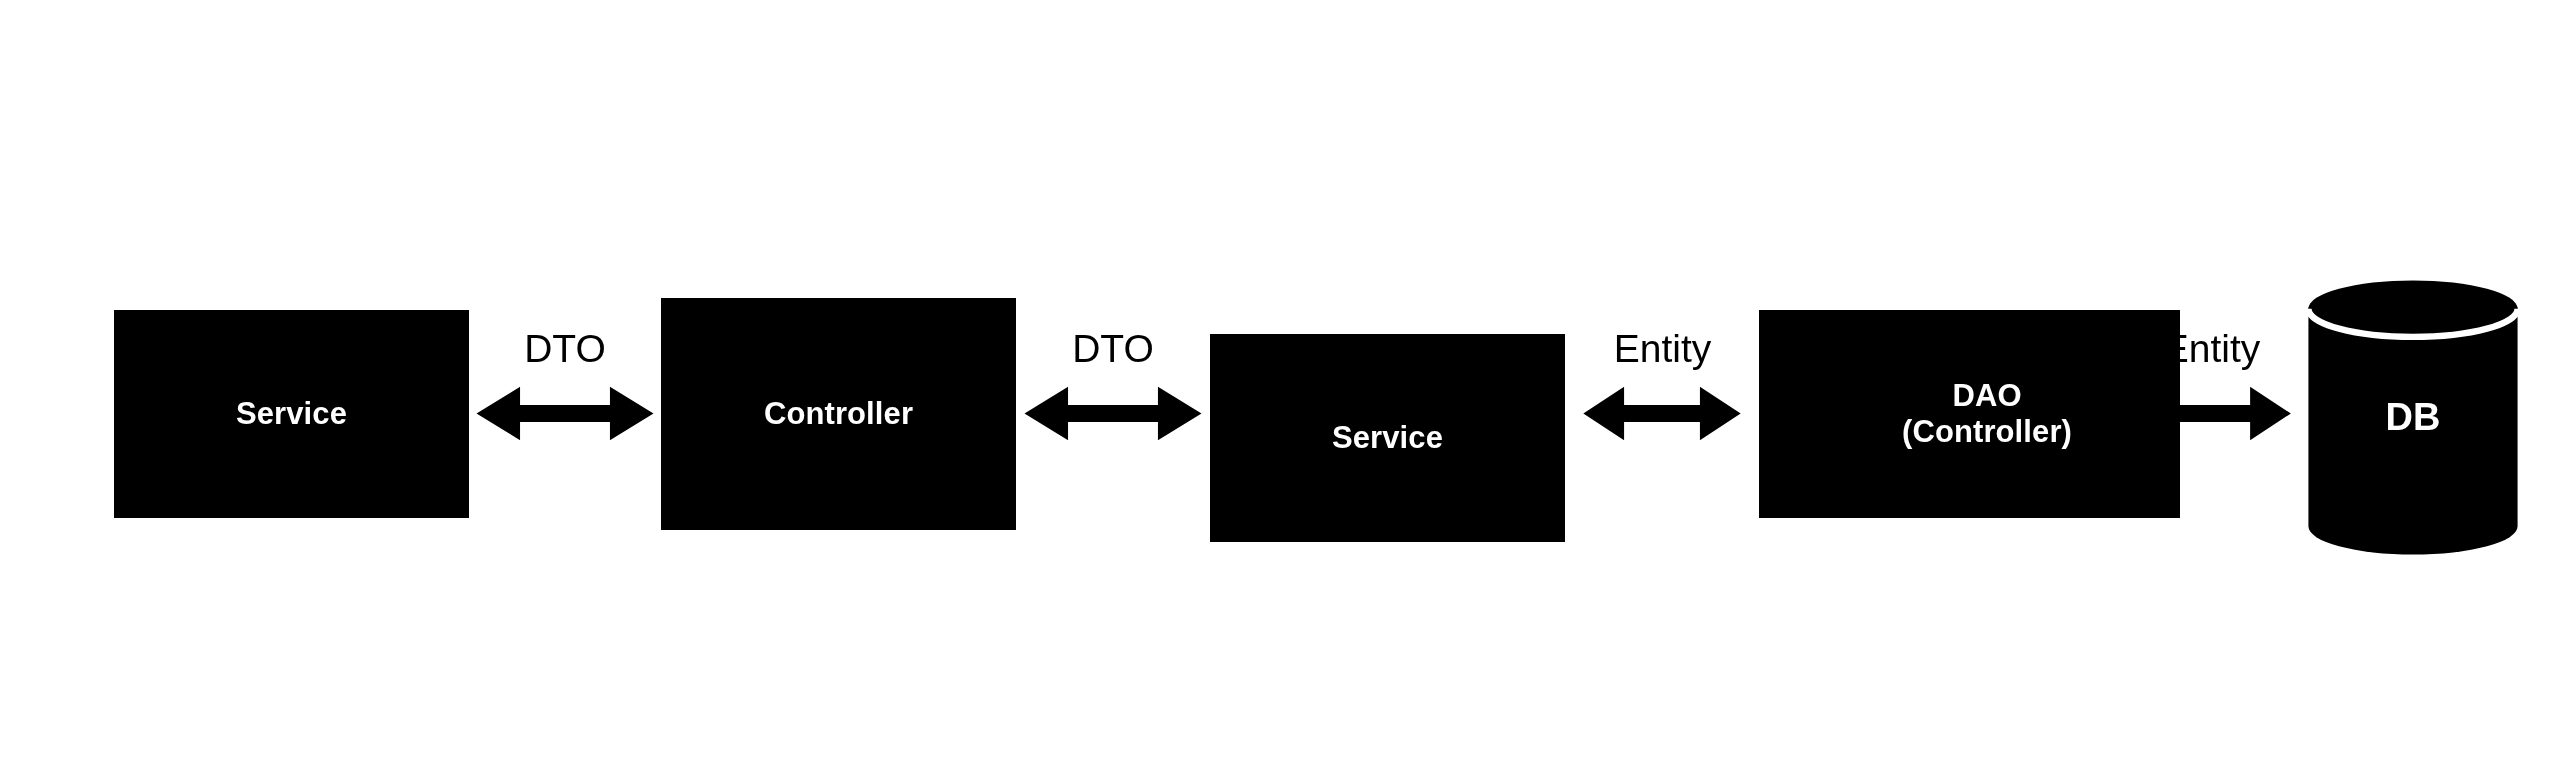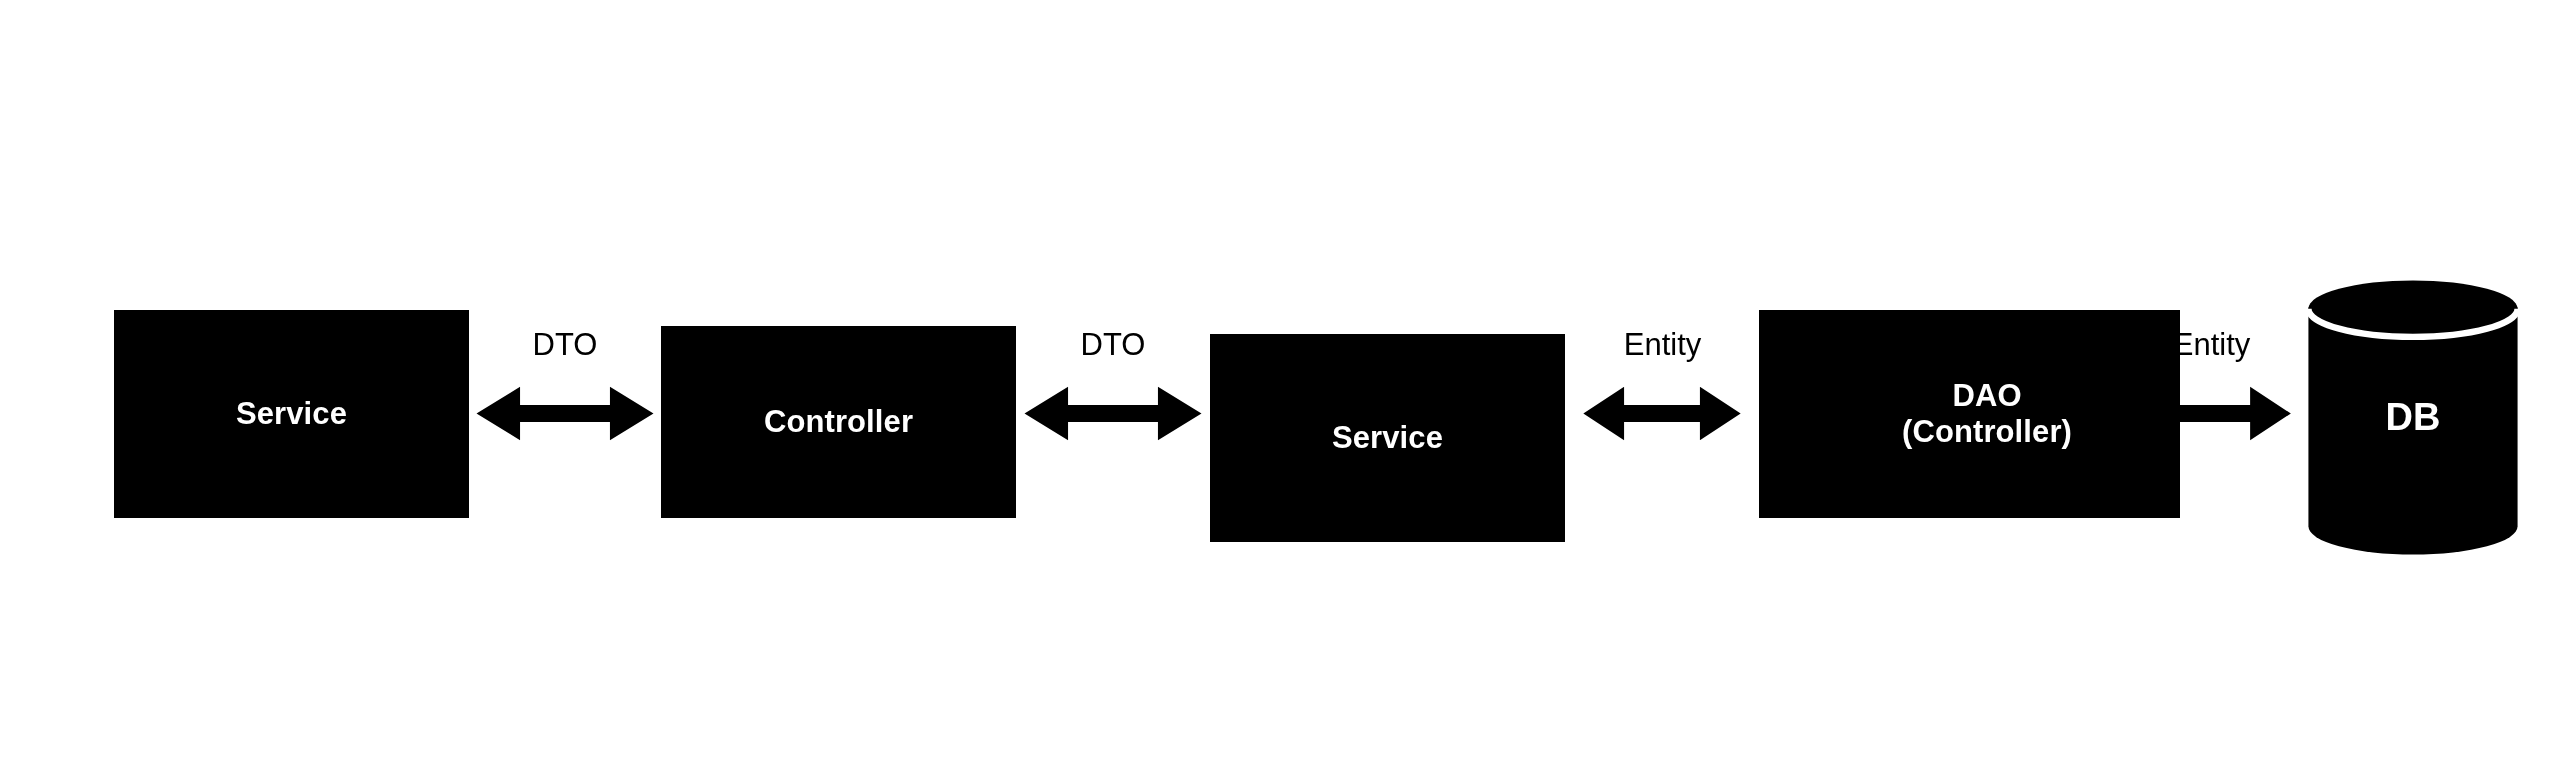--- a/index.html
+++ b/index.html
@@ -58,21 +58,21 @@
   }
   .connector {
     position: absolute;
   }
   .connector svg {
     display: block;
   }
   .edge-label {
     position: absolute;
     text-align: center;
-    font-size: 31px;
+    font-size: 39px;
     font-weight: normal;
     color: #000000;
     white-space: nowrap;
     line-height: 1;
   }
 </style>
 </head>
 <body>
 
 <div id="canvas">
@@ -81,21 +81,21 @@
     <span class="node-label">Service</span>
   </div>
 
   <div class="edge-label" style="left:469px; top:329px; width:192px;">DTO</div>
   <div class="connector" style="left:476px; top:384px; width:178px; height:59px;">
     <svg width="178" height="59" viewBox="0 0 252 84" aria-hidden="true">
       <polygon points="0,42 62,4 62,30 190,30 190,4 252,42 190,80 190,54 62,54 62,80" fill="#000000"></polygon>
     </svg>
   </div>
 
-  <div class="node-box" style="left:661px; top:326px; width:355px; height:192px;">
+  <div class="node-box" style="left:661px; top:298px; width:355px; height:232px;">
     <span class="node-label">Controller</span>
   </div>
 
   <div class="edge-label" style="left:1016px; top:329px; width:194px;">DTO</div>
   <div class="connector" style="left:1024px; top:384px; width:178px; height:59px;">
     <svg width="178" height="59" viewBox="0 0 252 84" aria-hidden="true">
       <polygon points="0,42 62,4 62,30 190,30 190,4 252,42 190,80 190,54 62,54 62,80" fill="#000000"></polygon>
     </svg>
   </div>
 

